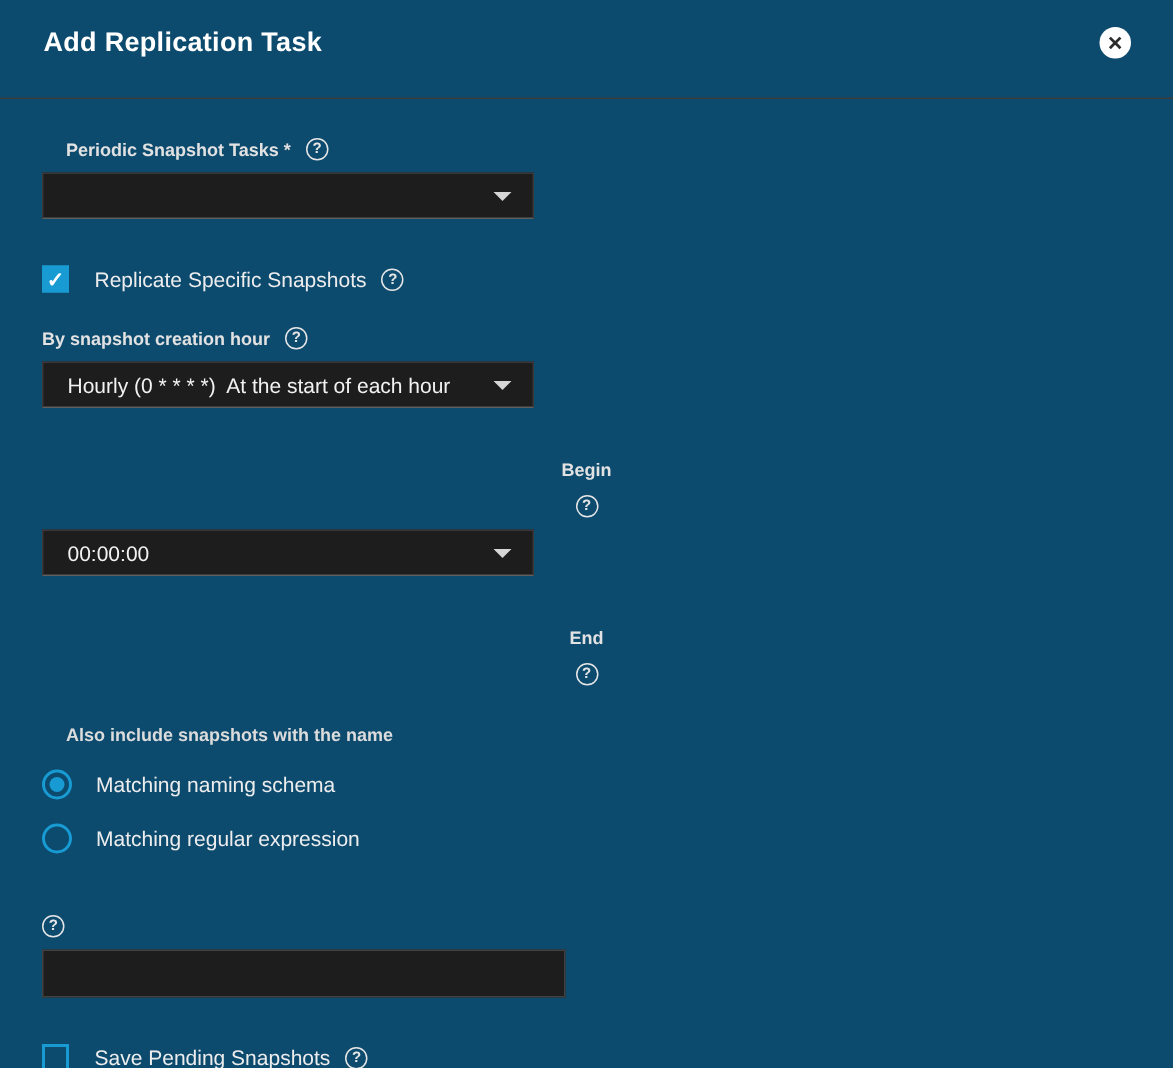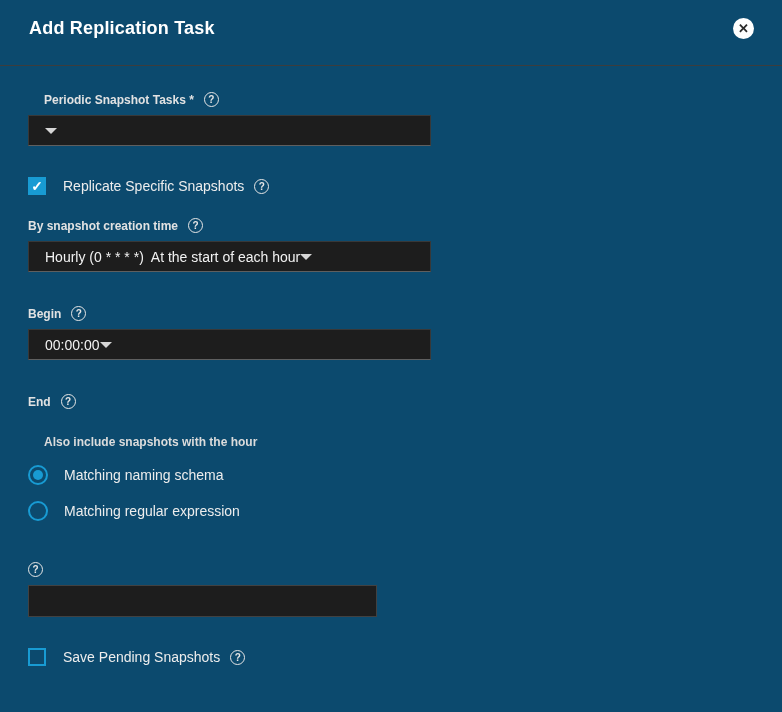--- a/index.html
+++ b/index.html
@@ -41,25 +41,25 @@
   .field-label .txt { white-space:pre; }
 
   .help-icon {
     width:15px; height:15px; border-radius:50%;
     border:1.5px solid #e6e6e6; color:#e6e6e6;
     display:inline-flex; align-items:center; justify-content:center;
     font-size:10px; font-weight:bold; flex:0 0 auto;
   }
 
   .select {
-    width:403px; height:31px; margin-top:8px;
+    width:328px; height:31px; margin-top:8px;
     background:#1d1d1d;
     border:1px solid #383838;
     border-bottom:1px solid #5f5f5f;
-    display:flex; align-items:center; justify-content:flex-start;
+    display:flex; align-items:center; justify-content:space-between;
     padding:0 14px 0 16px;
     cursor:pointer;
   }
   .select-value { font-size:14px; color:#f2f2f2; white-space:pre; }
   .caret {
     width:0; height:0;
     border-left:6px solid transparent;
     border-right:6px solid transparent;
     border-top:6px solid #d6d6d6;
   }
@@ -93,21 +93,21 @@
   .radio .dot { width:10px; height:10px; border-radius:50%; background:transparent; }
   .radio.selected .dot { background:var(--accent); }
   .radio-row .lbl { font-size:14px; color:#ededed; }
 
   .group-label { font-size:12px; color:#dcdcdc; font-weight:bold; }
 
   
   .mt-26 { margin-top:26px;padding-left:16px; }
   .mt-31 { margin-top:31px; }
   .mt-23 { margin-top:23px; }
-  .mt-34 { margin-top:34px; }
+  .mt-34 { margin-top:34px;flex-direction:column; }
   .mt-16 { margin-top:16px; }
   .mt-41 { margin-top:41px; }
 </style>
 </head>
 <body>
 
 <div class="dialog" style="--accent:#189bd3;">
 
   <div class="header">
     <div class="title">Add Replication Task</div>
@@ -134,21 +134,21 @@
         <span class="mark">✓</span>
       </span>
       <span class="lbl">
         <span>Replicate Specific Snapshots</span>
         <span class="help-icon">?</span>
       </span>
     </div>
 
     
     <div class="field-label mt-23">
-      <span class="txt">By snapshot creation time</span>
+      <span class="txt">By snapshot creation hour</span>
       <span class="help-icon">?</span>
     </div>
     <div class="select">
       <span class="select-value">Hourly (0 * * * *)  At the start of each hour</span>
       <span class="caret"></span>
     </div>
 
     
     <div class="field-label mt-34">
       <span class="txt">Begin</span>
@@ -159,21 +159,21 @@
       <span class="caret"></span>
     </div>
 
     
     <div class="field-label mt-34">
       <span class="txt">End</span>
       <span class="help-icon">?</span>
     </div>
 
     
-    <div class="group-label mt-26">Also include snapshots with the hour</div>
+    <div class="group-label mt-26">Also include snapshots with the name</div>
 
     <div class="radio-row mt-16">
       <span class="radio selected">
           <span class="dot"></span>
         </span>
       <span class="lbl">Matching naming schema</span>
     </div>
 
     <div class="radio-row mt-16">
       <span class="radio">

